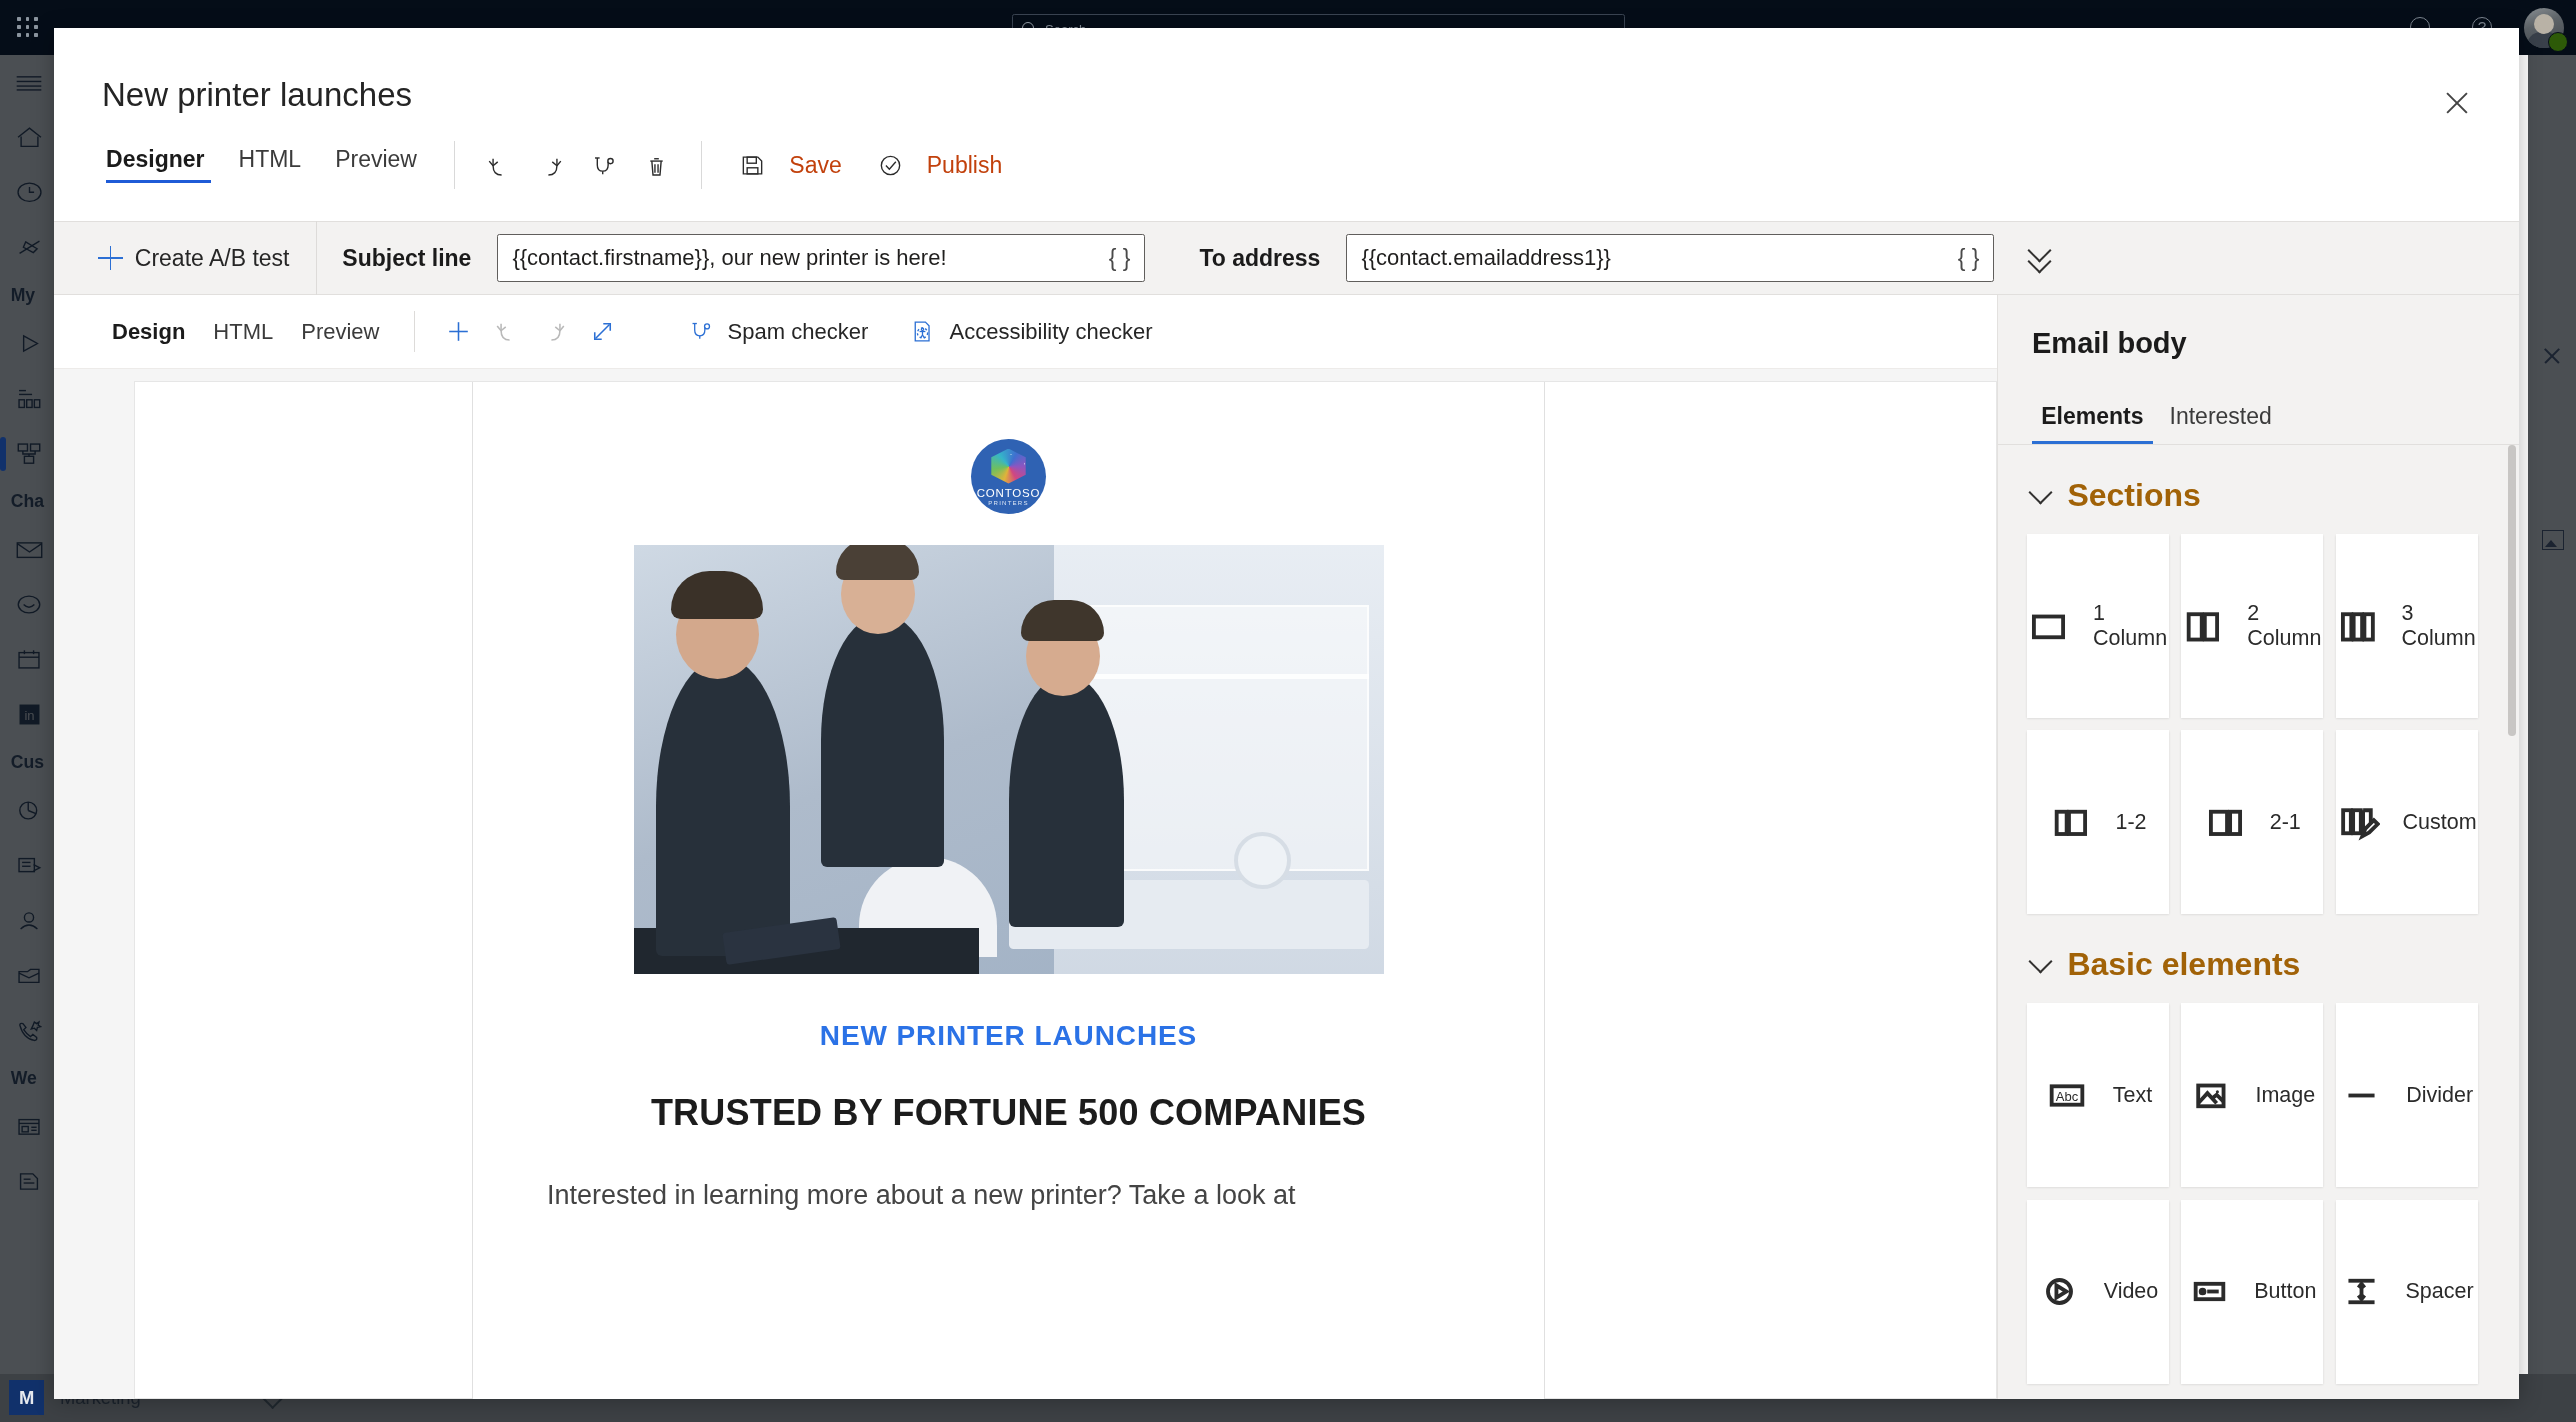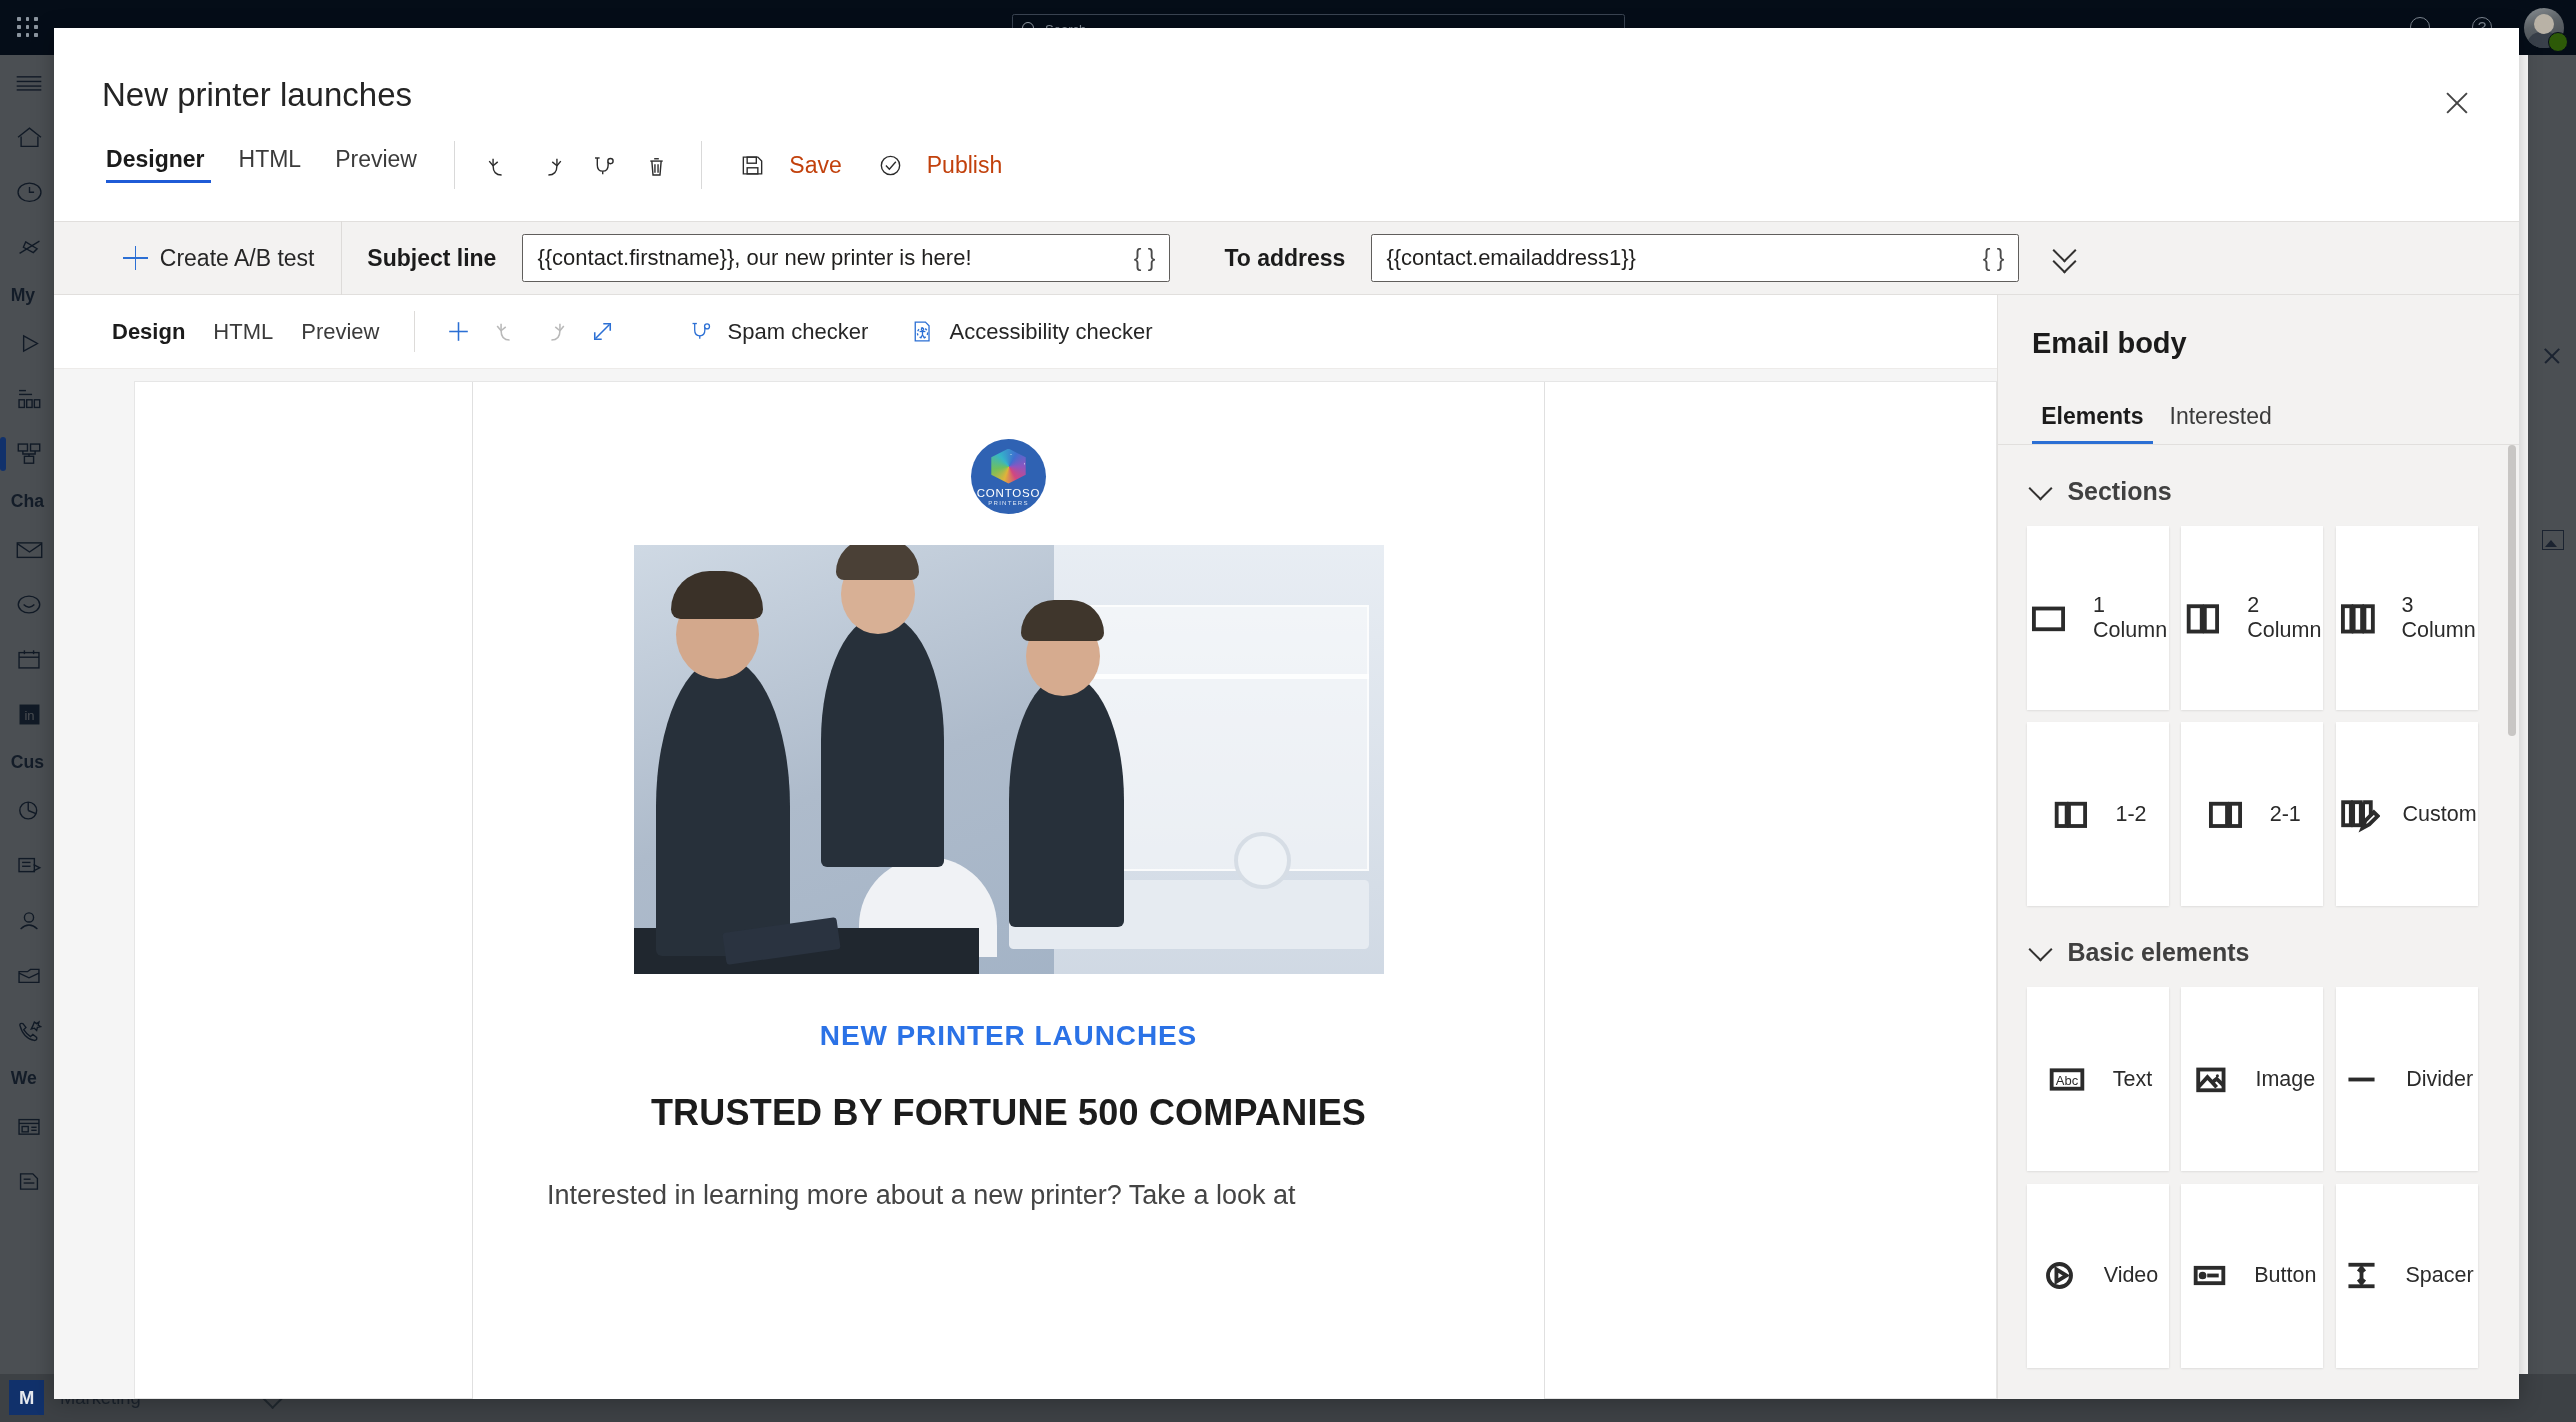--- a/index.html
+++ b/index.html
@@ -179,21 +179,21 @@
   .cmd-text {
     display: flex; align-items: center; gap: 22px; padding: 0 17px; height: 48px;
     font-size: 23px; color: #c2410c; cursor: pointer; white-space: nowrap;
   }
   .cmd-text svg { stroke: #2b2b2b; fill: none; stroke-width: 1.8; }
 
   
   .subjectbar {
     position: relative; height: 74px; background: #f3f2f1;
     border-top: 0.8px solid #e1dfdd; border-bottom: 0.8px solid #e1dfdd;
-    display: flex; align-items: center; padding-left: 25px;
+    display: flex; align-items: center;
   }
   .ab-test {
     display: flex; align-items: center; gap: 12.3px;
     padding: 0 26px 0 44px; height: 74px; cursor: pointer; white-space: nowrap;
   }
   .ab-plus { position: relative; width: 24.5px; height: 24.5px; }
   .ab-plus::before, .ab-plus::after {
     content: ""; position: absolute; background: #2b6fd4;
   }
   .ab-plus::before { left: 0; top: 11.5px; width: 24.5px; height: 1.9px; }
@@ -404,21 +404,21 @@
   .rp-scroll { position: relative; flex: 1; overflow: hidden; padding: 0 0 0 0; }
 
   .group-head {
     display: flex; align-items: center; gap: 18.4px;
     padding: 32px 0 20px 34px; cursor: pointer;
   }
   .group-chev {
     width: 17px; height: 17px; border-right: 2.3px solid #323130;
     border-bottom: 2.3px solid #323130; transform: rotate(45deg); margin-top: -6.1px;
   }
-  .group-head span { font-size: 25px; color: #404040; font-weight: bold; }
+  .group-head span { font-size: 32px; color: #a16207; font-weight: bold; }
 
   .card-grid {
     display: grid; grid-template-columns: repeat(3, 142px);
     gap: 12.3px; padding-left: 29px;
   }
   .card {
     height: 184px; background: #ffffff; box-shadow: 0 0.8px 2.3px rgba(0,0,0,.13);
     display: flex; flex-direction: row; align-items: center; justify-content: center;
     gap: 23px; cursor: pointer;
   }

